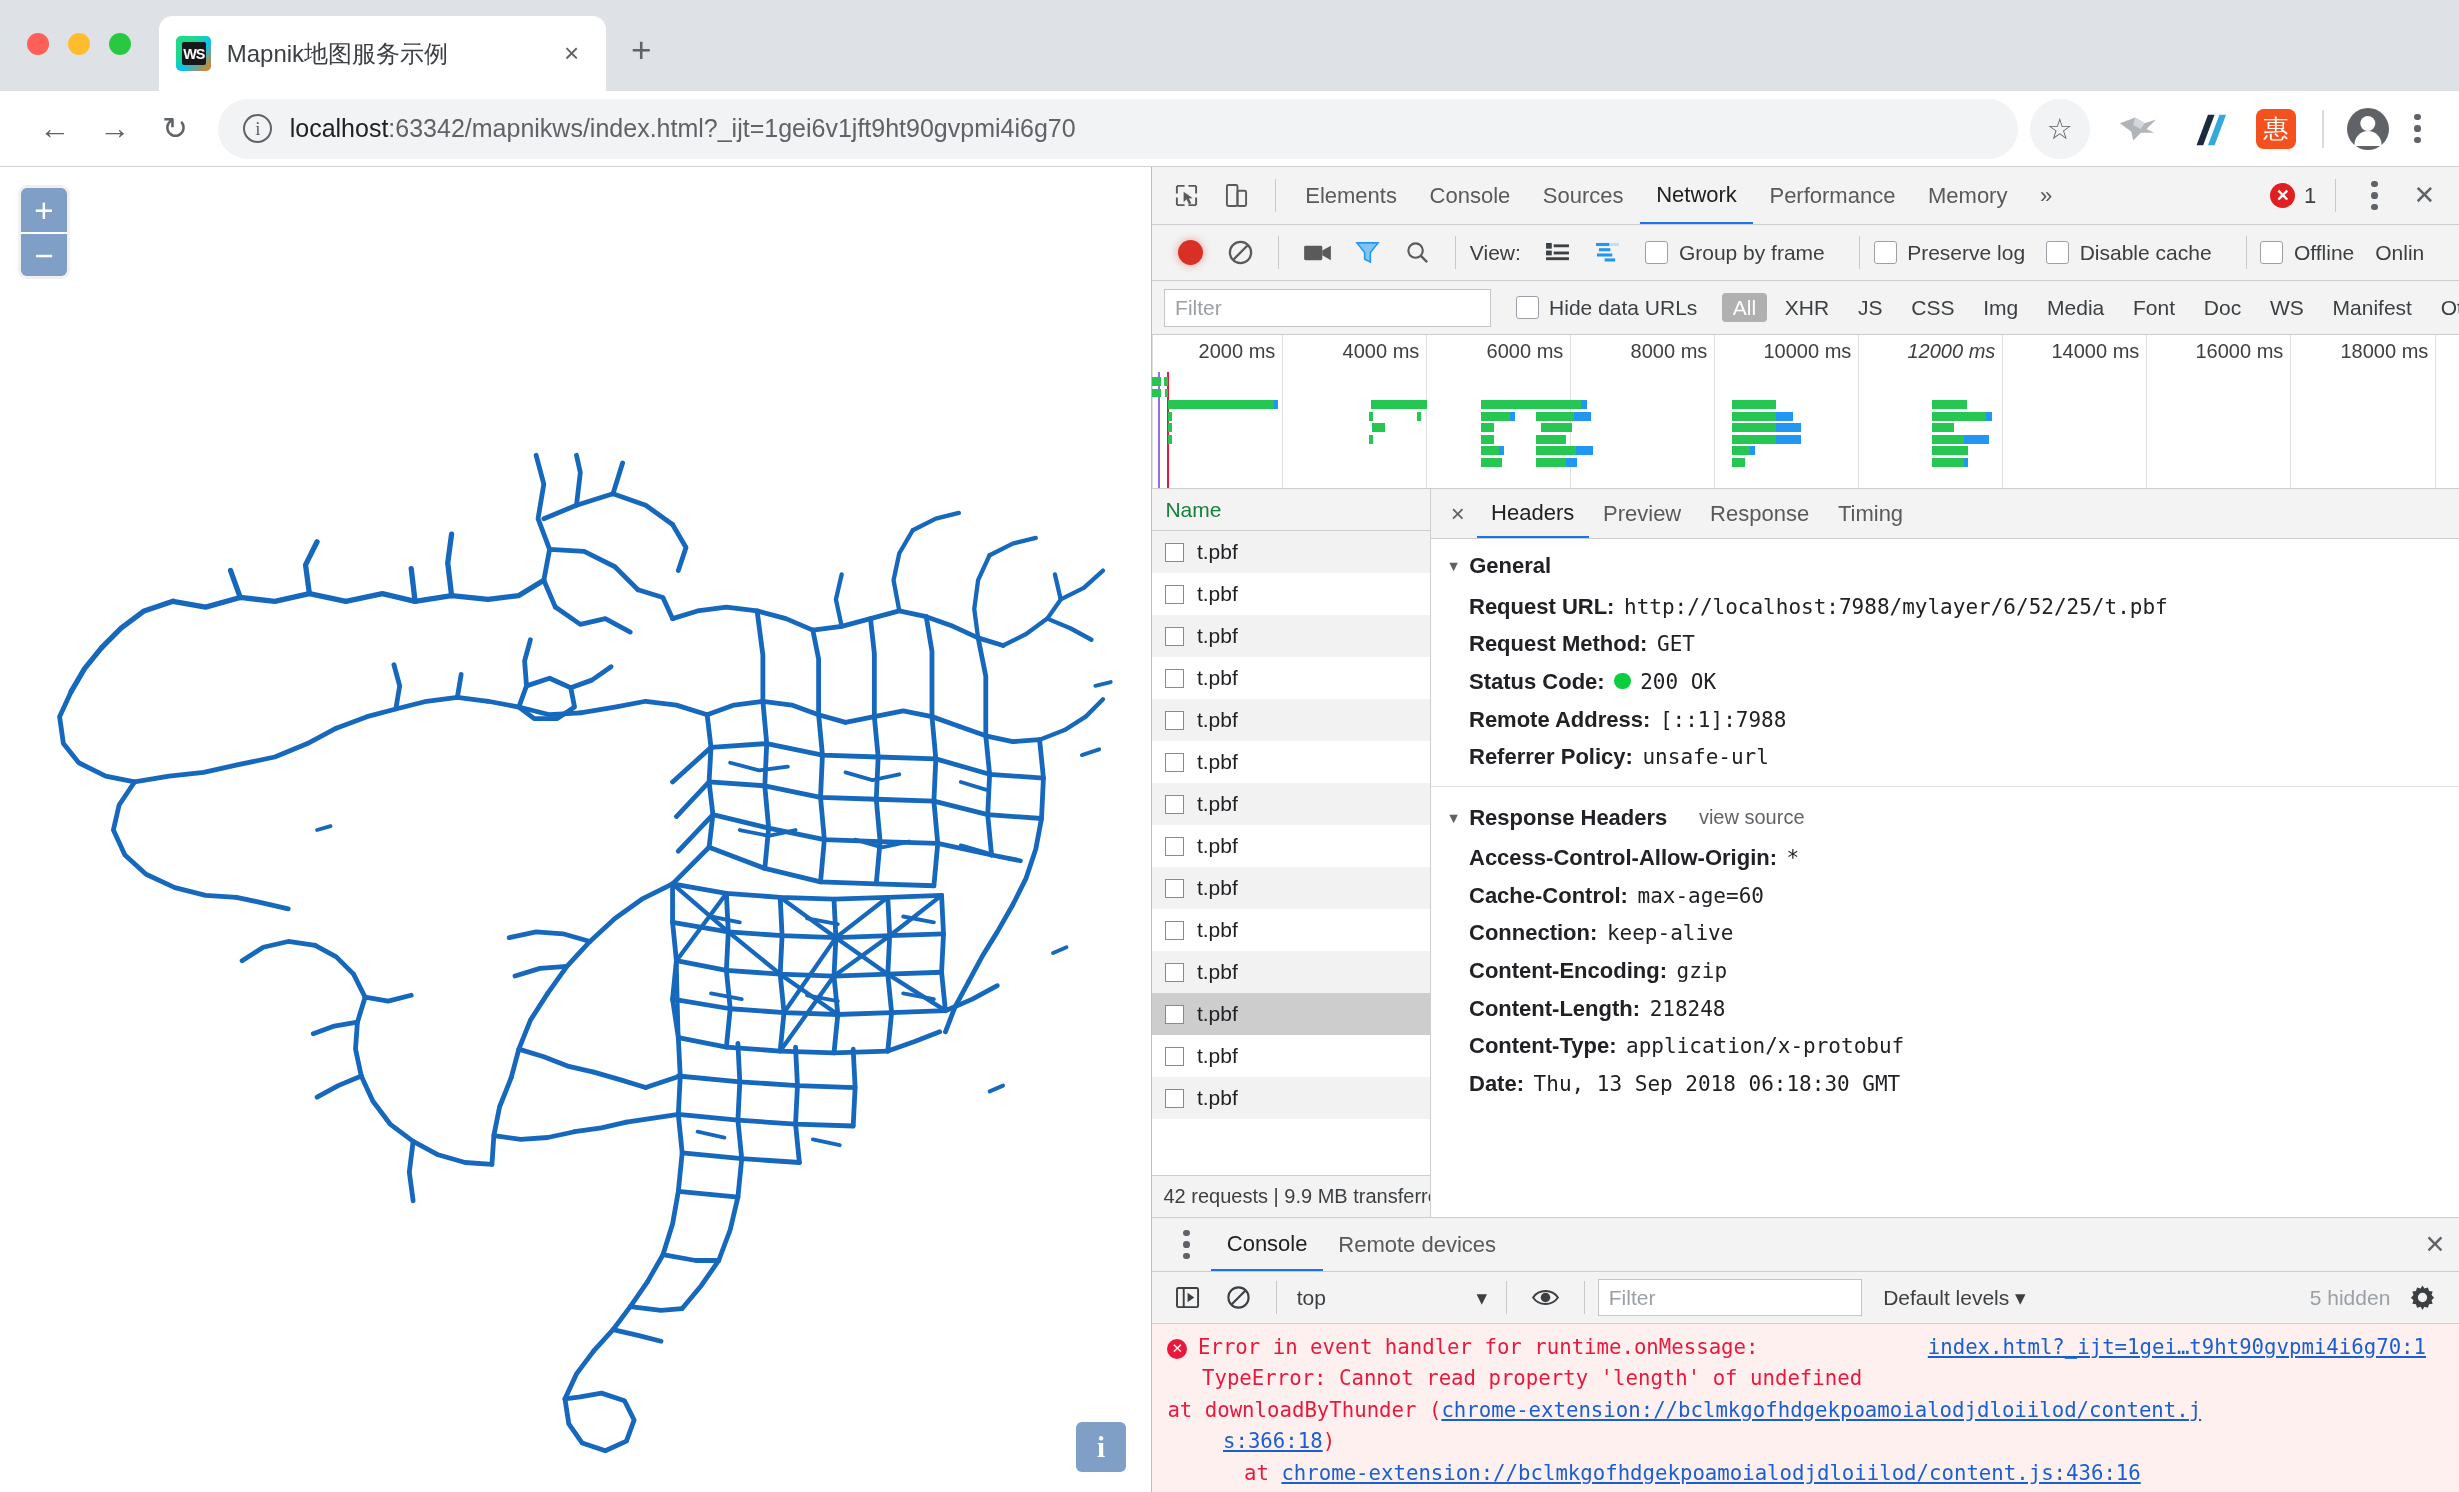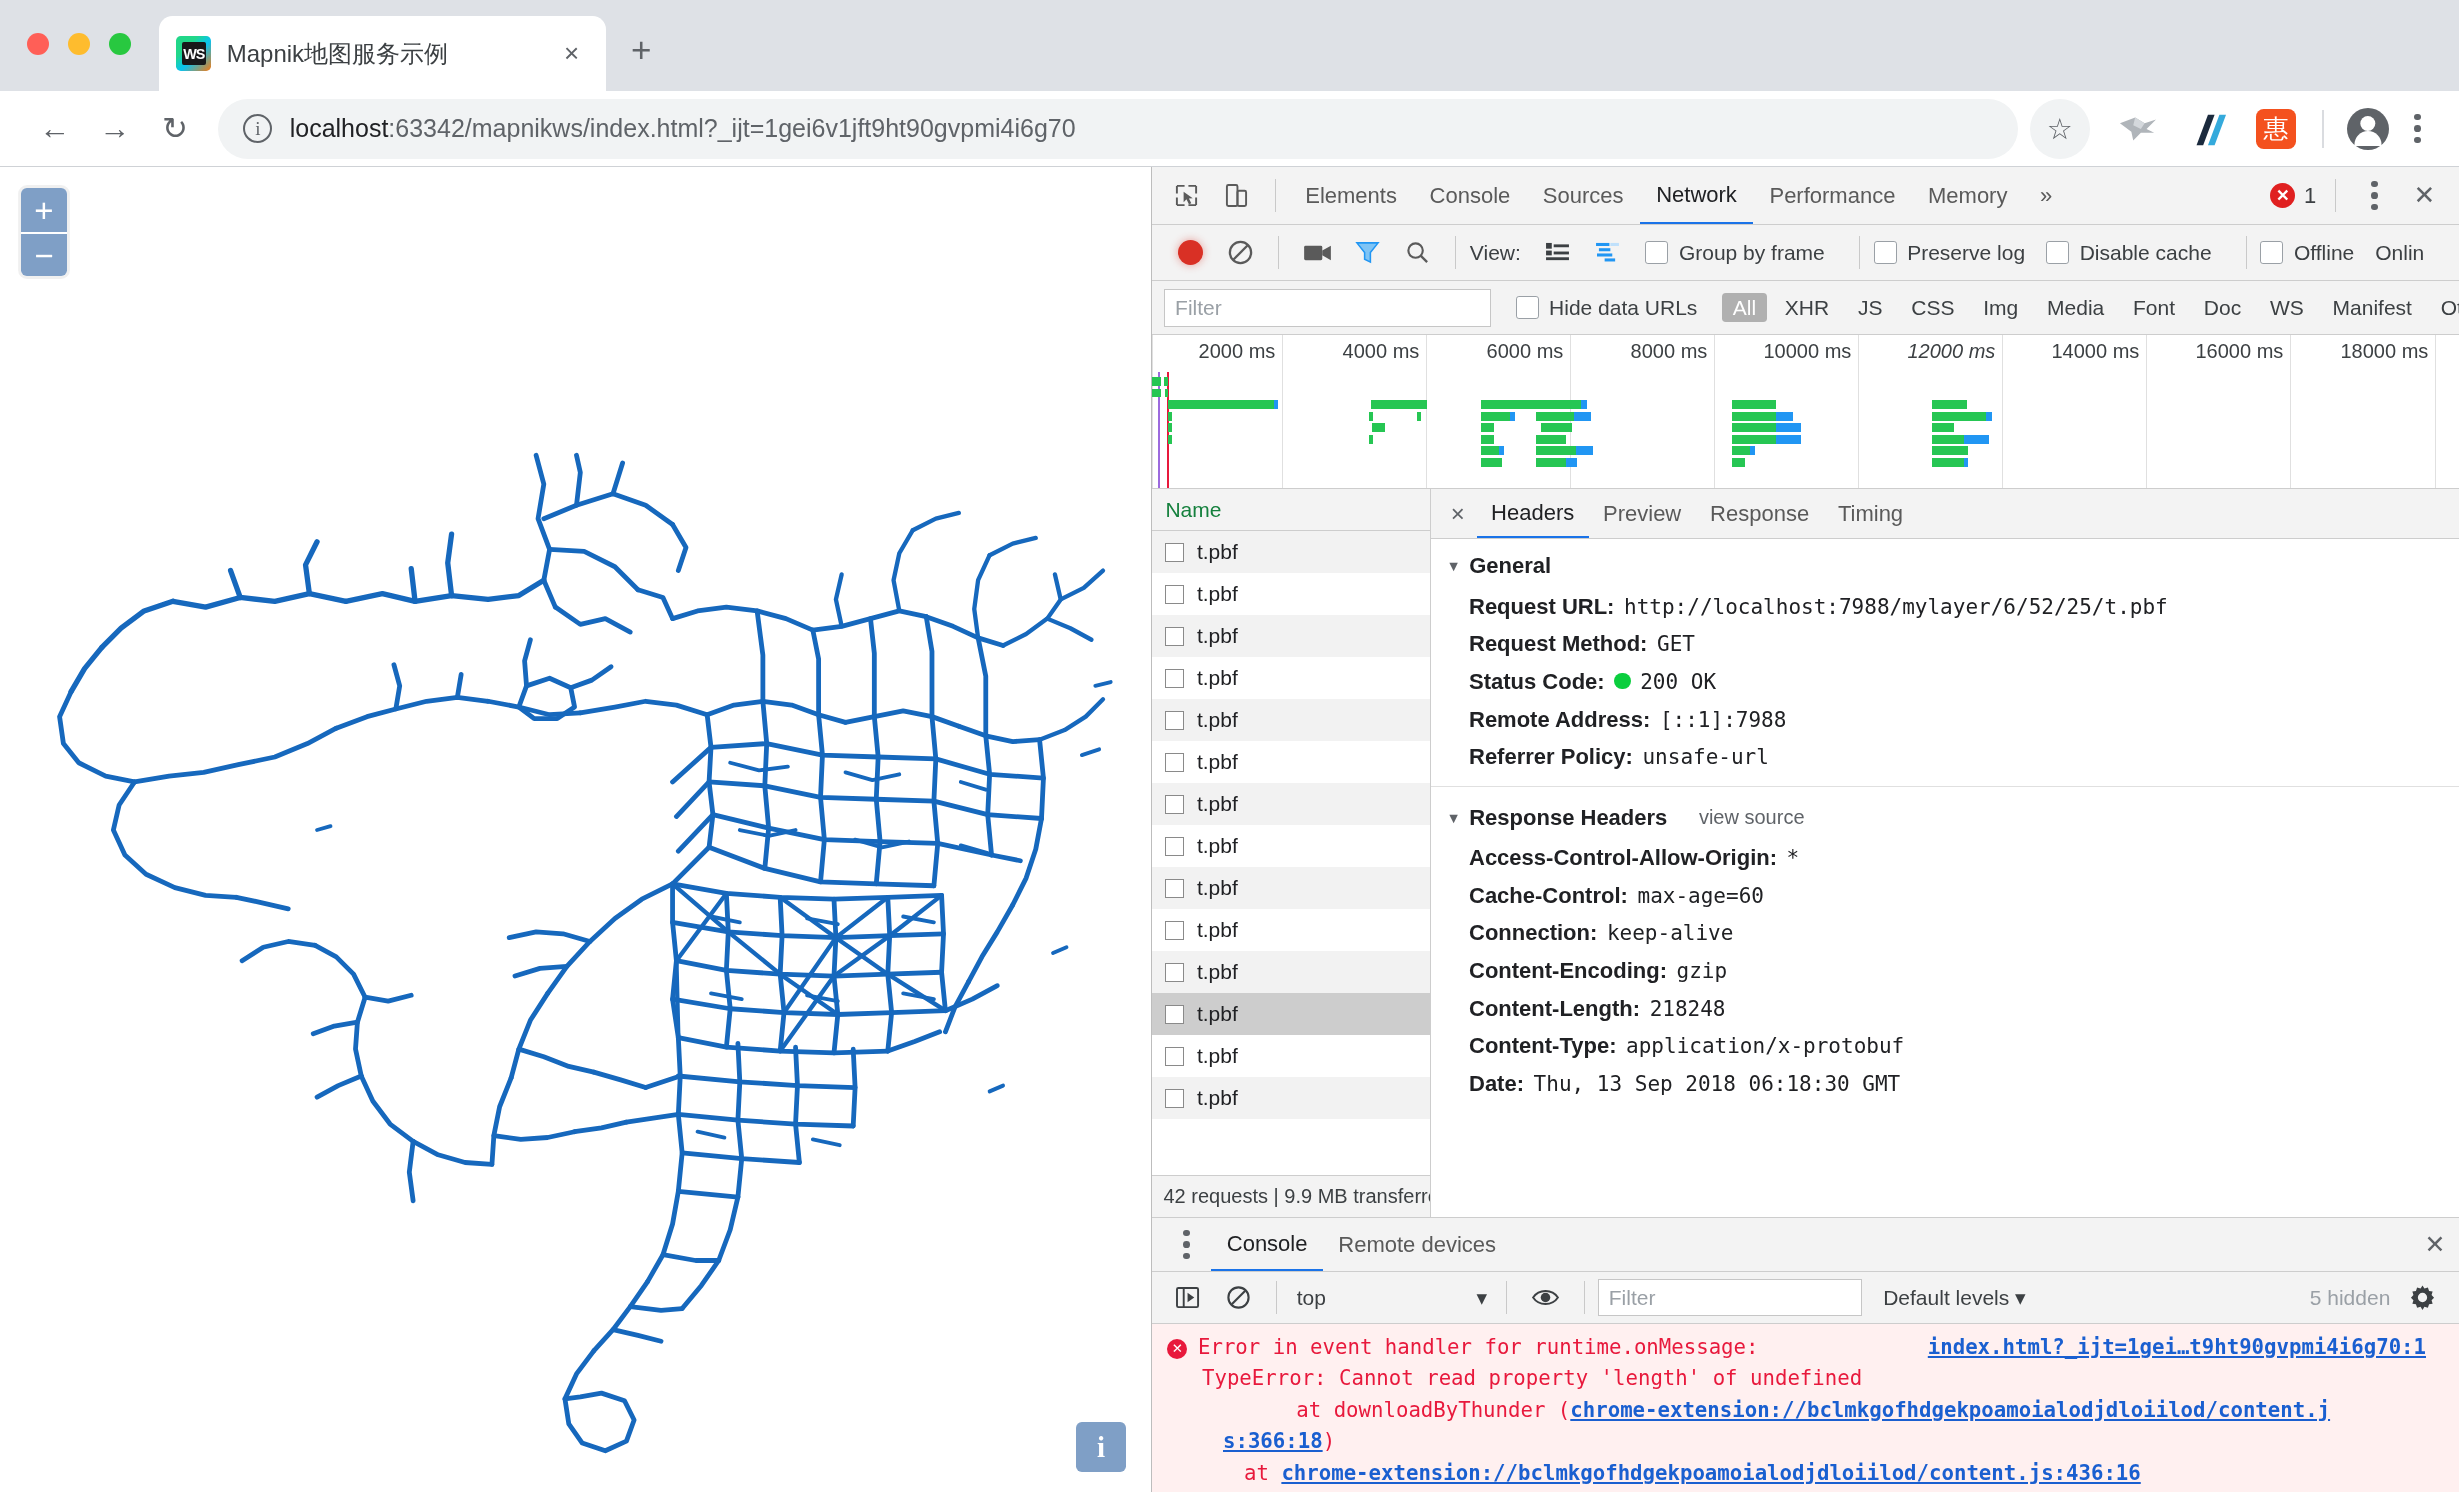--- a/index.html
+++ b/index.html
@@ -186,21 +186,21 @@
            color:#9aa0a6; margin-left:13.4px; }
   .lvlsel { font-size:21px; color:#3c4043; margin-left:21px; white-space:nowrap; }
   .hidden-n { margin-left:auto; font-size:21px; color:#9aa0a6; padding-right:13.4px; }
   .gear { width:38px; height:38px; display:flex; align-items:center;
           justify-content:center; margin-right:5.8px; }
 
   .errbox { background:#fff0f0; border-bottom:1px solid #ffd6d6; padding:7.7px 0 9.6px 0; }
   .errline { font-family:"DejaVu Sans Mono", monospace; font-size:20.7px;
              color:#e8193c; line-height:1.52; padding-left:15.4px; white-space:nowrap; }
   .errline.ind { padding-left:60px; }
-  .errline .lnk { color:#1a5fd0; text-decoration:underline;font-weight:bold; }
+  .errline .lnk { color:#1a5fd0; text-decoration:underline; }
   .err-x { display:inline-block; width:20px; height:20px; border-radius:50%;
            background:#e8193c; color:#fff; font-size:13.4px; text-align:center;
            line-height:20px; margin-right:10.6px; vertical-align:1px;
            font-family:"Liberation Sans",sans-serif; }
   .errsrc { float:right; padding-right:33px; }
 </style>
 </head>
 <body>
 
 <div id="browser">
@@ -881,21 +881,21 @@
             </svg>
           </div>
         </div>
 
         <div class="errbox">
           <div class="errline">
             <span class="err-x">✕</span><span>Error in event handler for runtime.onMessage:</span>
             <span class="errsrc lnk">index.html?_ijt=1gei…t9ht90gvpmi4i6g70:1</span>
           </div>
           <div class="errline ind" style="padding-left:50px;">TypeError: Cannot read property 'length' of undefined</div>
-          <div class="errline" style="text-align:center;">
+          <div class="errline" style="">
             <span>at downloadByThunder (</span><span class="lnk">chrome-extension://bclmkgofhdgekpoamoialodjdloiilod/content.j</span>
           </div>
           <div class="errline" style="padding-left:71px;">
             <span class="lnk">s:366:18</span><span>)</span>
           </div>
           <div class="errline" style="padding-left:92px;">
             <span>at </span><span class="lnk">chrome-extension://bclmkgofhdgekpoamoialodjdloiilod/content.js:436:16</span>
           </div>
         </div>
 

